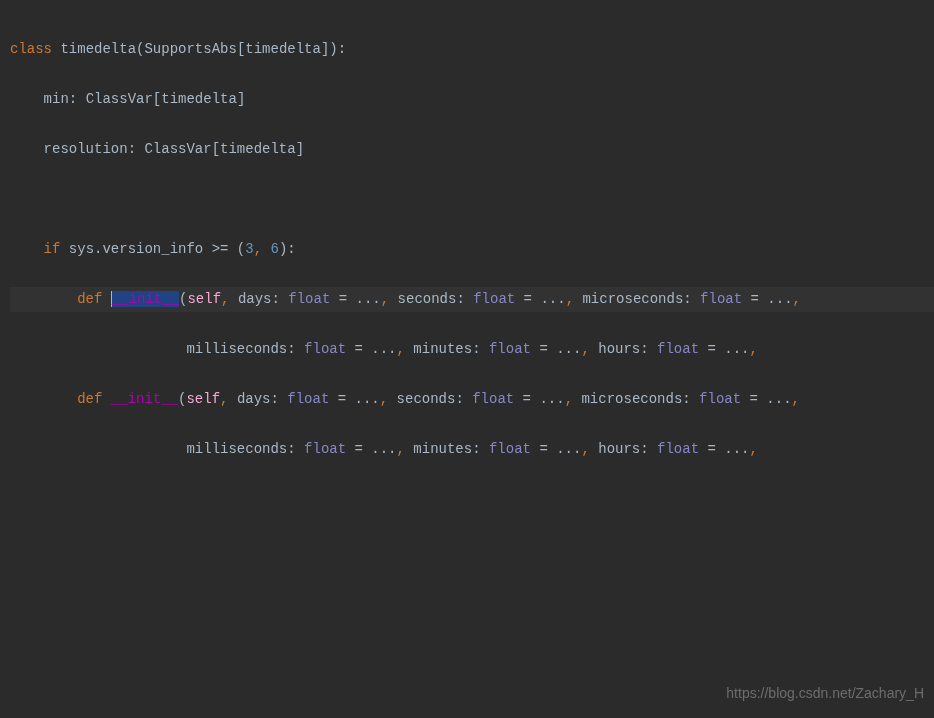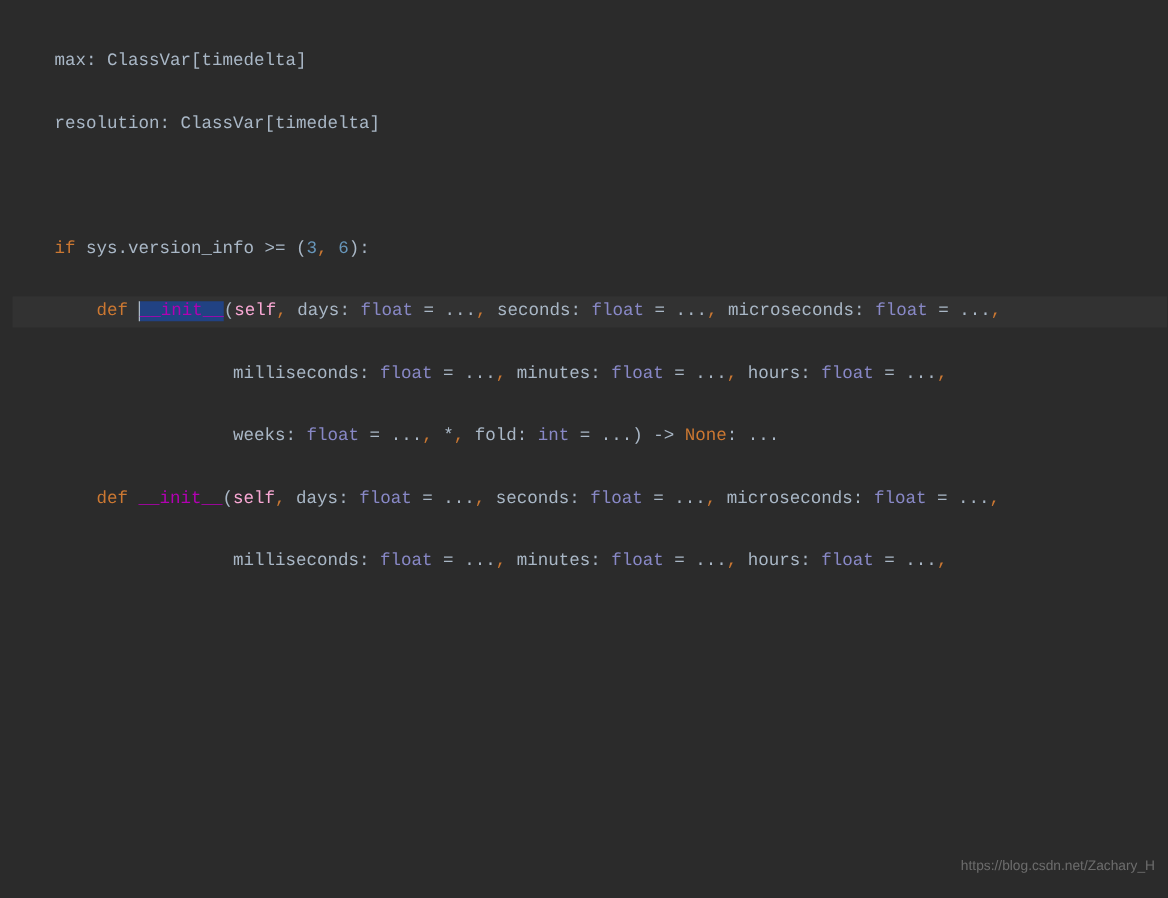--- a/index.html
+++ b/index.html
@@ -39,36 +39,36 @@
       color: #b200b2;
     }
     .caret {
       border-left: 1px solid #a9b7c6;
     }
     .watermark {
       position: absolute;
       bottom: 12px;
       right: 10px;
       color: #888;
-      font-size: 11px;
+      font-size: 14px;
       font-family: Arial, sans-serif;
       opacity: 0.7;
     }
   </style>
 </head>
 <body>
 
 <div class="editor">
-<div class="line">    <span>max</span>: <span>ClassVar</span>[<span>timedelta</span>]</div>
+<div class="line"><span class="kw-class">class</span> <span class="class-name">timedelta</span>(<span>SupportsAbs</span>[<span>timedelta</span>]):</div>
+<div class="line">    <span>min</span>: <span>ClassVar</span>[<span>timedelta</span>]</div>
 <div class="line">    <span>resolution</span>: <span>ClassVar</span>[<span>timedelta</span>]</div>
 <div class="line"> </div>
 <div class="line">    <span class="kw-if">if</span> <span>sys.version_info</span> <span>&gt;=</span> (<span class="num">3</span><span class="comma">,</span> <span class="num">6</span>):</div>
 <div class="line highlighted">        <span class="kw-def">def</span> <span class="caret"></span><span class="selected-word">__init__</span>(<span class="self">self</span><span class="comma">,</span> <span>days</span>: <span class="builtin-type">float</span> = <span>...</span><span class="comma">,</span> <span>seconds</span>: <span class="builtin-type">float</span> = <span>...</span><span class="comma">,</span> <span>microseconds</span>: <span class="builtin-type">float</span> = <span>...</span><span class="comma">,</span></div>
 <div class="line">                     <span>milliseconds</span>: <span class="builtin-type">float</span> = <span>...</span><span class="comma">,</span> <span>minutes</span>: <span class="builtin-type">float</span> = <span>...</span><span class="comma">,</span> <span>hours</span>: <span class="builtin-type">float</span> = <span>...</span><span class="comma">,</span></div>
-<div class="line">                     <span>weeks</span>: <span class="builtin-type">float</span> = <span>...</span><span class="comma">,</span> <span>*</span><span class="comma">,</span> <span>fold</span>: <span class="builtin-type">int</span> = <span>...</span>) <span>-&gt;</span> <span class="builtin-none">None</span>: <span>...</span></div>
 <div class="line">        <span class="kw-def">def</span> <span class="method-dunder">__init__</span>(<span class="self">self</span><span class="comma">,</span> <span>days</span>: <span class="builtin-type">float</span> = <span>...</span><span class="comma">,</span> <span>seconds</span>: <span class="builtin-type">float</span> = <span>...</span><span class="comma">,</span> <span>microseconds</span>: <span class="builtin-type">float</span> = <span>...</span><span class="comma">,</span></div>
 <div class="line">                     <span>milliseconds</span>: <span class="builtin-type">float</span> = <span>...</span><span class="comma">,</span> <span>minutes</span>: <span class="builtin-type">float</span> = <span>...</span><span class="comma">,</span> <span>hours</span>: <span class="builtin-type">float</span> = <span>...</span><span class="comma">,</span></div>
 <div class="line"> </div>
 
 
 
 
 
 
 

